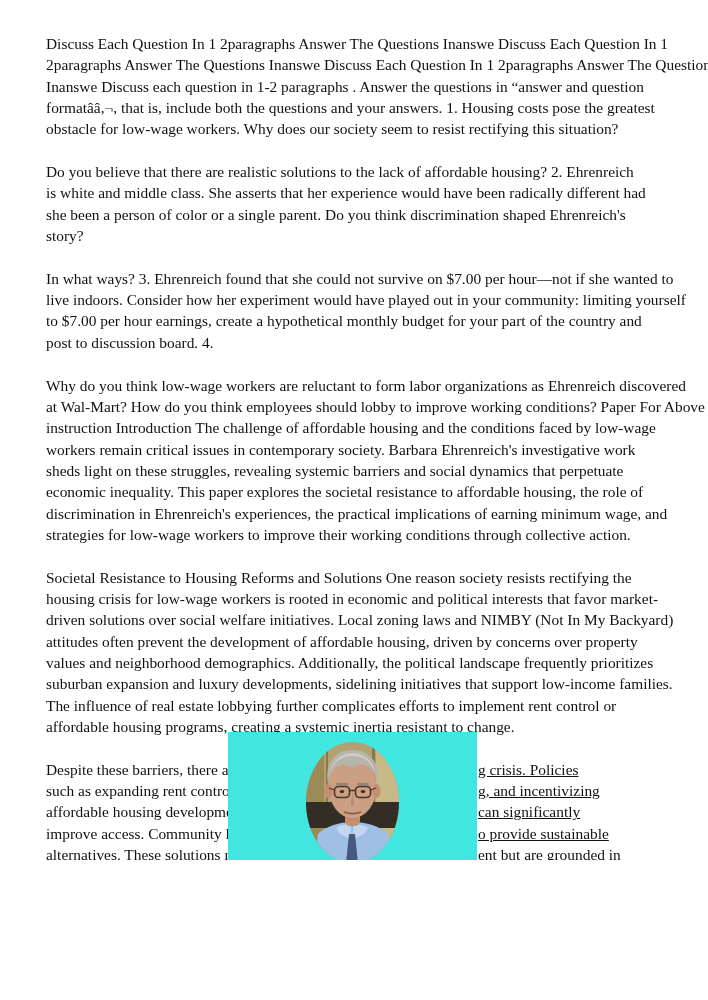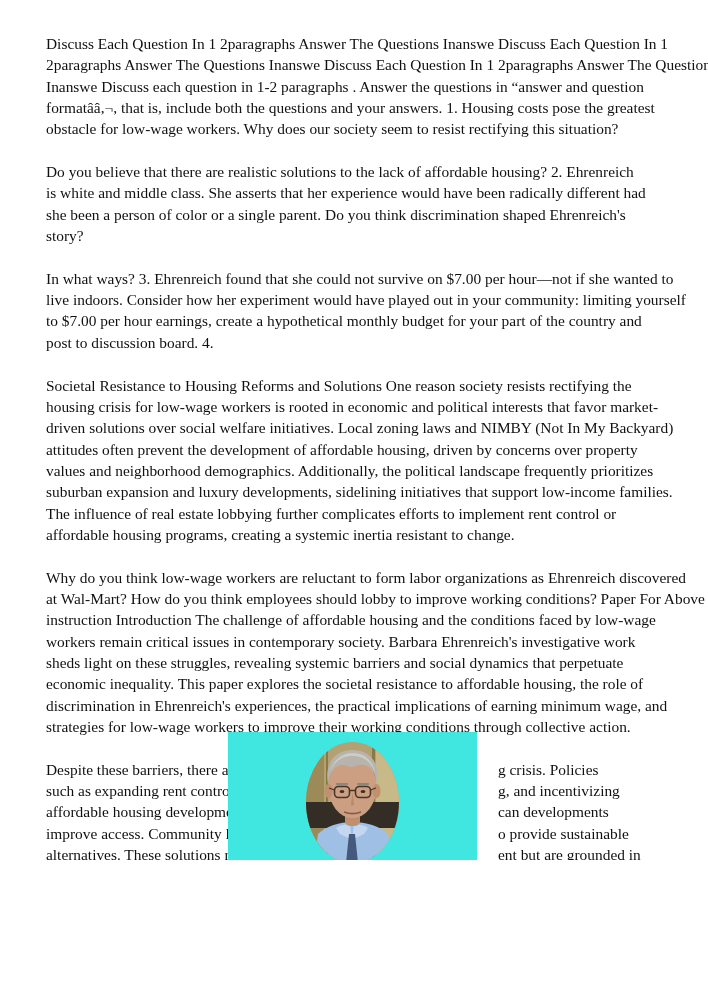--- a/index.html
+++ b/index.html
@@ -22,21 +22,21 @@
     white-space:pre;
     margin:0 0 21.35px 0;
   }
   .frag-para{margin:0;}
   .frag-line{
     position:relative;
     height:21.35px;
     white-space:pre;
   }
   .frag-left{position:absolute;left:0;top:0;}
-  .frag-right{position:absolute;left:452px;top:0;}
+  .frag-right{position:absolute;left:432px;top:0;text-decoration:underline;}
   .contact-card{
     position:absolute;
     left:228px;top:732px;
     width:249px;height:243px;
     background:#3FE7E0;
     text-align:center;
     z-index:5;
   }
   .avatar{
     width:93px;height:121px;
@@ -76,49 +76,49 @@
 formatââ,¬, that is, include both the questions and your answers. 1. Housing costs pose the greatest
 obstacle for low-wage workers. Why does our society seem to resist rectifying this situation?</div>
     <div class="para">Do you believe that there are realistic solutions to the lack of affordable housing? 2. Ehrenreich
 is white and middle class. She asserts that her experience would have been radically different had
 she been a person of color or a single parent. Do you think discrimination shaped Ehrenreich's
 story?</div>
     <div class="para">In what ways? 3. Ehrenreich found that she could not survive on $7.00 per hour—not if she wanted to
 live indoors. Consider how her experiment would have played out in your community: limiting yourself
 to $7.00 per hour earnings, create a hypothetical monthly budget for your part of the country and
 post to discussion board. 4.</div>
+    <div class="para">Why do you think low-wage workers are reluctant to form labor organizations as Ehrenreich discovered
+at Wal-Mart? How do you think employees should lobby to improve working conditions? Paper For Above
+instruction Introduction The challenge of affordable housing and the conditions faced by low-wage
+workers remain critical issues in contemporary society. Barbara Ehrenreich's investigative work
+sheds light on these struggles, revealing systemic barriers and social dynamics that perpetuate
+economic inequality. This paper explores the societal resistance to affordable housing, the role of
+discrimination in Ehrenreich's experiences, the practical implications of earning minimum wage, and
+strategies for low-wage workers to improve their working conditions through collective action.</div>
     <div class="para">Societal Resistance to Housing Reforms and Solutions One reason society resists rectifying the
 housing crisis for low-wage workers is rooted in economic and political interests that favor market-
 driven solutions over social welfare initiatives. Local zoning laws and NIMBY (Not In My Backyard)
 attitudes often prevent the development of affordable housing, driven by concerns over property
 values and neighborhood demographics. Additionally, the political landscape frequently prioritizes
 suburban expansion and luxury developments, sidelining initiatives that support low-income families.
 The influence of real estate lobbying further complicates efforts to implement rent control or
 affordable housing programs, creating a systemic inertia resistant to change.</div>
-    <div class="para">Why do you think low-wage workers are reluctant to form labor organizations as Ehrenreich discovered
-at Wal-Mart? How do you think employees should lobby to improve working conditions? Paper For Above
-instruction Introduction The challenge of affordable housing and the conditions faced by low-wage
-workers remain critical issues in contemporary society. Barbara Ehrenreich's investigative work
-sheds light on these struggles, revealing systemic barriers and social dynamics that perpetuate
-economic inequality. This paper explores the societal resistance to affordable housing, the role of
-discrimination in Ehrenreich's experiences, the practical implications of earning minimum wage, and
-strategies for low-wage workers to improve their working conditions through collective action.</div>
 
     <div class="frag-para">
       <div class="frag-line">
         <span class="frag-left">Despite these barriers, there are</span>
         <span class="frag-right">g crisis. Policies</span>
       </div>
       <div class="frag-line">
         <span class="frag-left">such as expanding rent control l</span>
         <span class="frag-right">g, and incentivizing</span>
       </div>
       <div class="frag-line">
         <span class="frag-left">affordable housing developmen</span>
-        <span class="frag-right">can developments</span>
+        <span class="frag-right">can significantly</span>
       </div>
       <div class="frag-line">
         <span class="frag-left">improve access. Community lan</span>
         <span class="frag-right">o provide sustainable</span>
       </div>
       <div class="frag-line">
         <span class="frag-left">alternatives. These solutions req</span>
         <span class="frag-right">ent but are grounded in</span>
       </div>
       <div class="frag-line">

